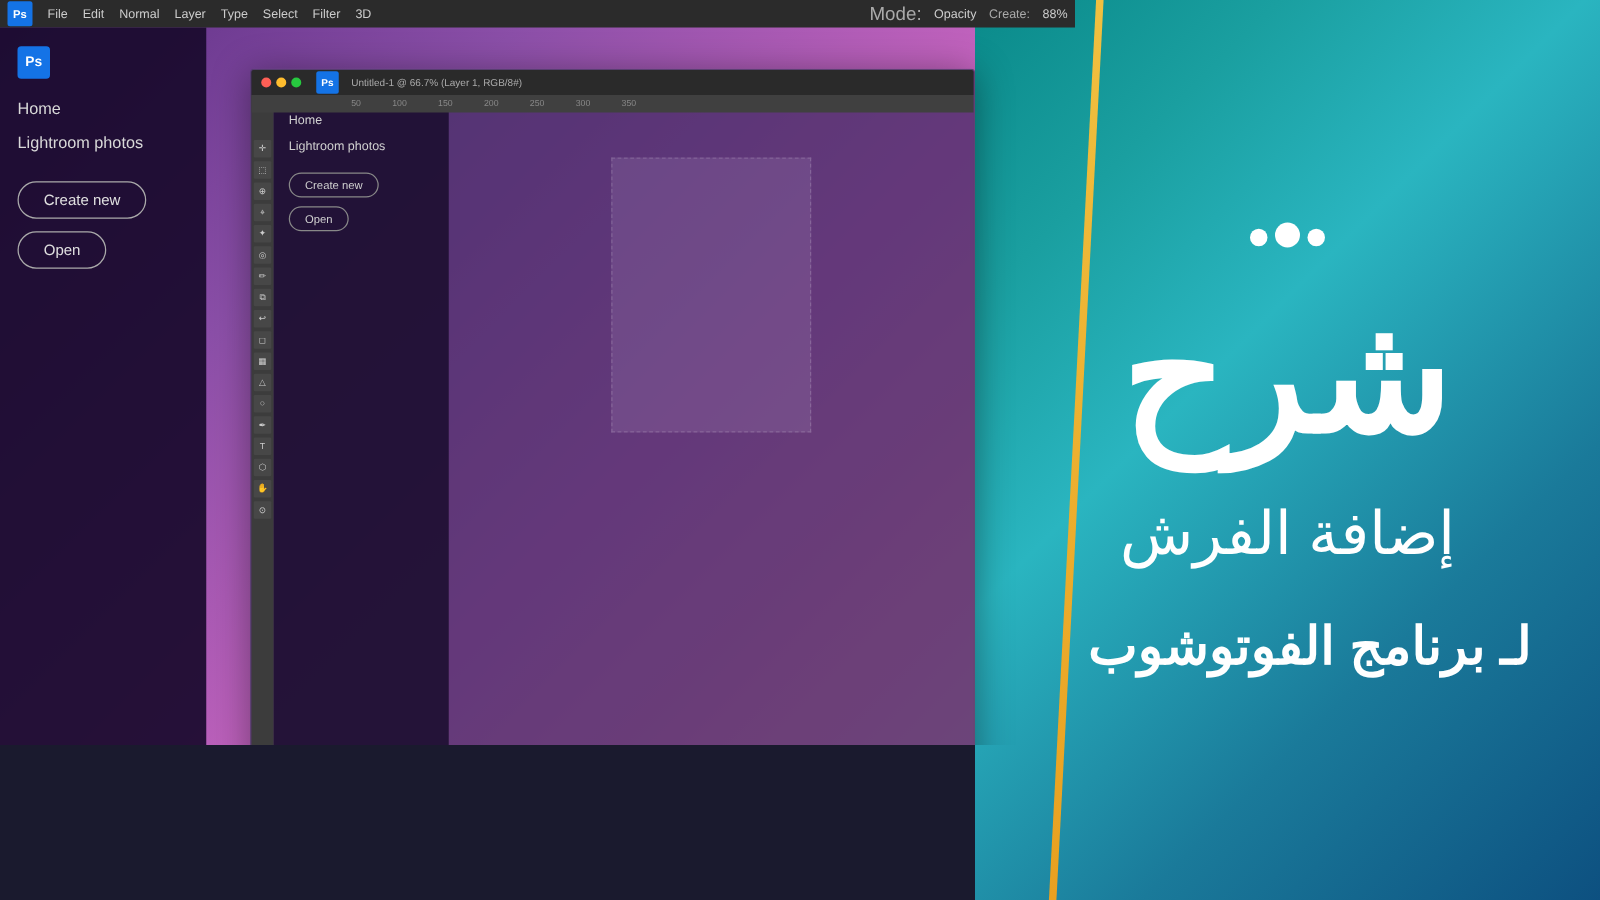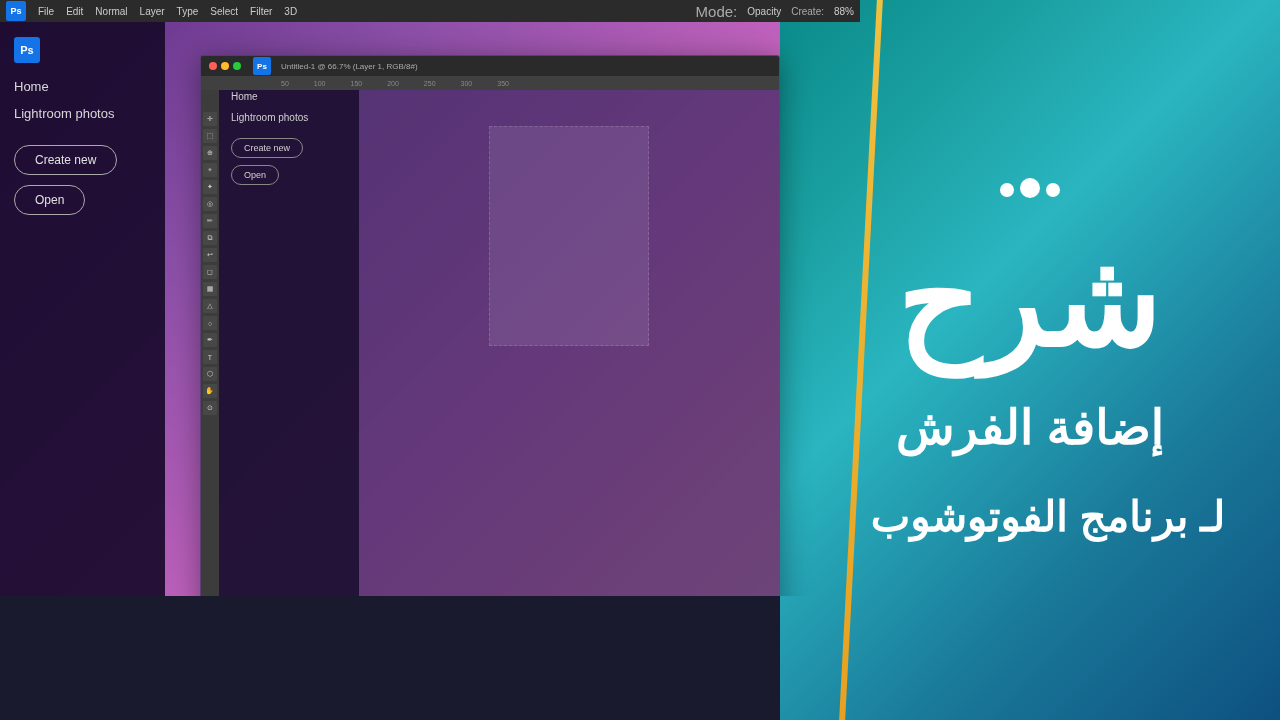--- a/index.html
+++ b/index.html
@@ -290,17 +290,17 @@
 <div class="info-area">
 
   <div style="display:flex;gap:6px;align-items:center;margin-bottom:8px;">
     <div style="width:14px;height:14px;border-radius:50%;background:white;margin-top:4px;"></div>
     <div style="width:20px;height:20px;border-radius:50%;background:white;"></div>
     <div style="width:14px;height:14px;border-radius:50%;background:white;margin-top:4px;"></div>
   </div>
 
   <div style="font-size:130px;font-weight:900;color:white;line-height:0.9;font-family:'Arial Black',Arial,sans-serif;direction:rtl;text-align:center;">شرح</div>
 
-  <div style="font-size:48px;font-weight:700;color:white;direction:rtl;text-align:center;line-height:1.2;font-family:'Arial Black',Arial,sans-serif;margin-top:4px;">إضافة الفرش</div>
+  <div style="font-size:48px;font-weight:400;color:white;direction:rtl;text-align:center;line-height:1.2;font-family:'Arial Black',Arial,sans-serif;margin-top:4px;">إضافة الفرش</div>
 
   <div style="font-size:42px;font-weight:800;color:white;direction:rtl;text-align:center;line-height:1.2;font-family:'Arial Black',Arial,sans-serif;margin-left:36px;">لـ برنامج الفوتوشوب</div>
 
 </div>
 
 </body></html>

